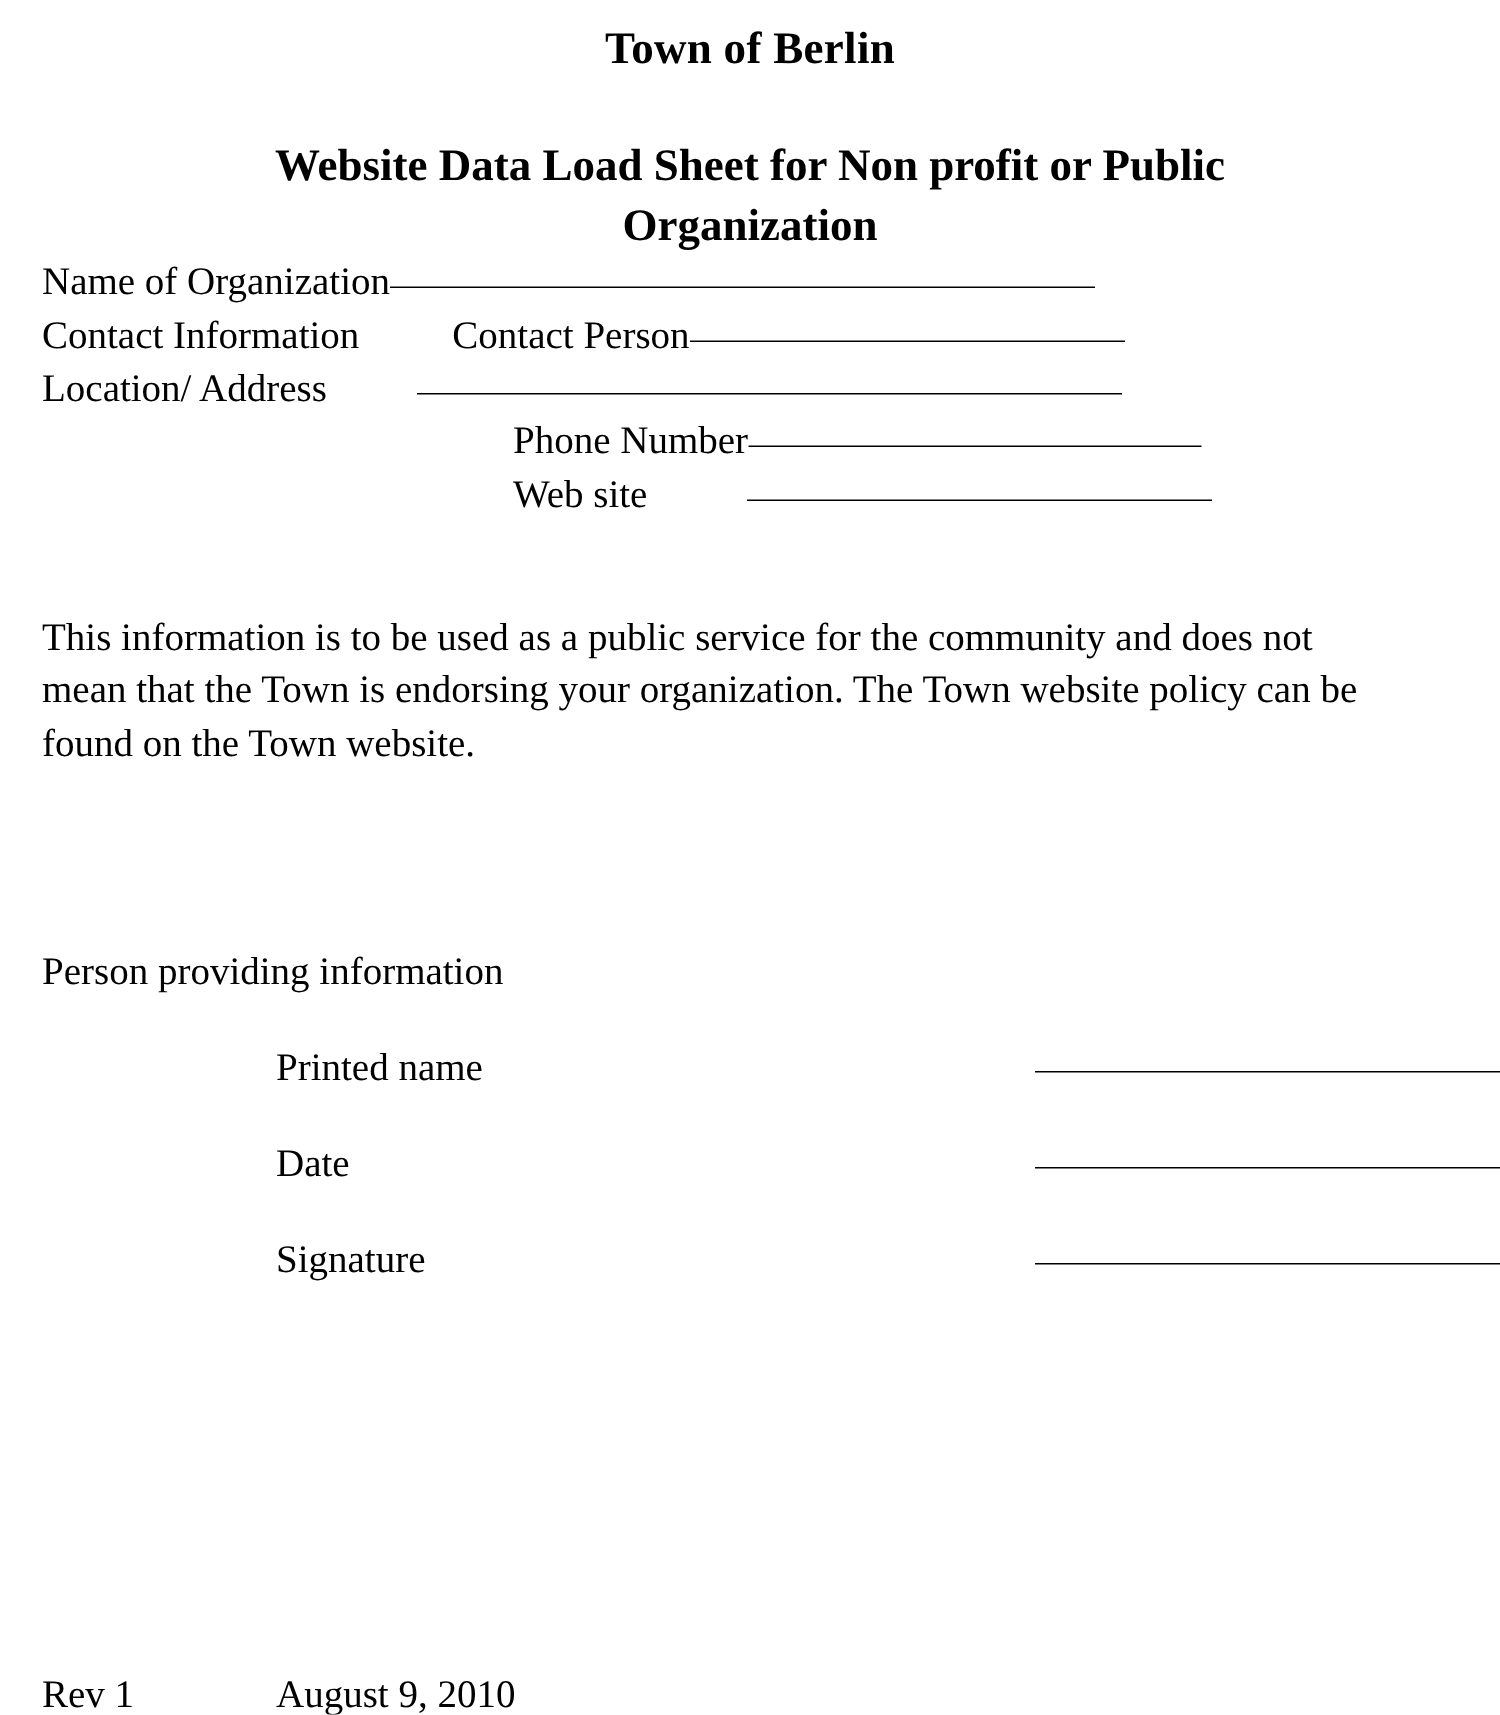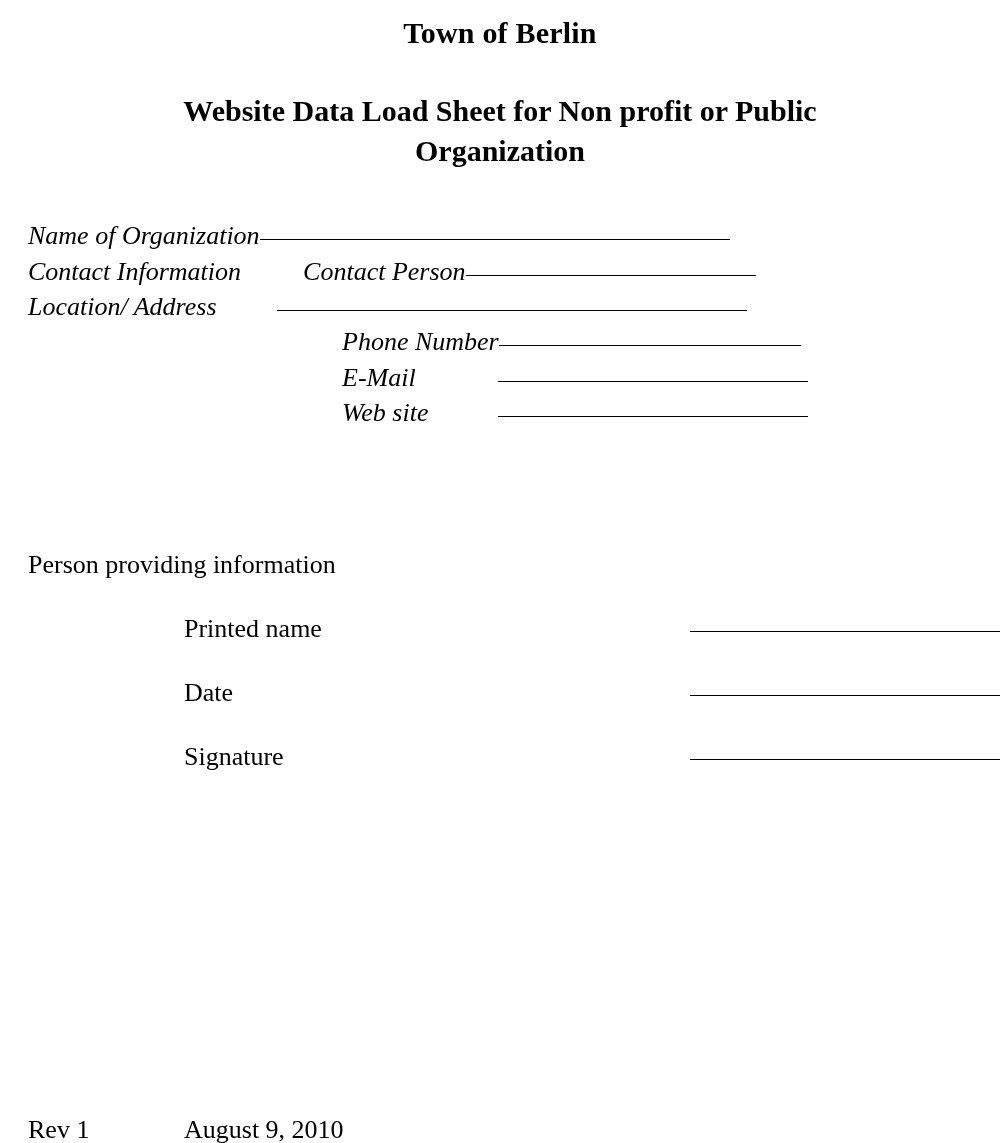--- a/index.html
+++ b/index.html
@@ -35,23 +35,21 @@
     text-align: center;
     font-weight: bold;
     font-size: 30px;
     line-height: 1.32;
     margin: 42px auto 0 auto;
     width: 790px;
   }
 
   
   .fields {
-    margin-top: 48px;
     padding-left: 28px;
-    font-style: italic;
   }
   .field-row {
     display: flex;
     align-items: baseline;
     font-size: 26px;
     line-height: 1.36;
     white-space: nowrap;
   }
   .field-label {
     display: inline-block;
@@ -161,33 +159,30 @@
       <span class="rule" style="width:470px;"></span>
     </div>
 
     <div class="indent-block">
 
       <div class="indent-row">
         <span class="field-label">Phone Number</span>
         <span class="rule" style="width:302px;"></span>
       </div>
 
-      <div class="indent-row">
-        <span class="field-label" style="width:156px;">E-Mail</span>
-        <span class="rule" style="width:310px;"></span>
-      </div>
 
       <div class="indent-row">
         <span class="field-label" style="width:156px;">Web site</span>
         <span class="rule" style="width:310px;"></span>
       </div>
 
     </div>
   </div>
 
+  <div class="para">This information is to be used as a public service for the community and does not mean that the Town is endorsing your organization. The Town website policy can be found on the Town website.</div>
 
   <div class="sig-heading">Person providing information</div>
 
   <div class="sig-rows">
 
     <div class="sig-row">
       <span class="sig-label">Printed name</span>
       <span class="sig-rule"></span>
     </div>
 

